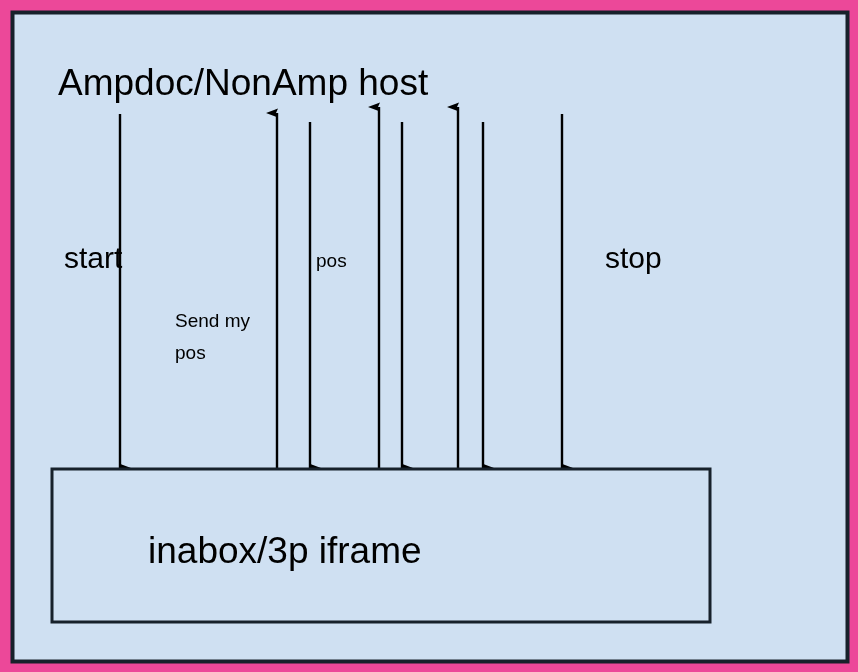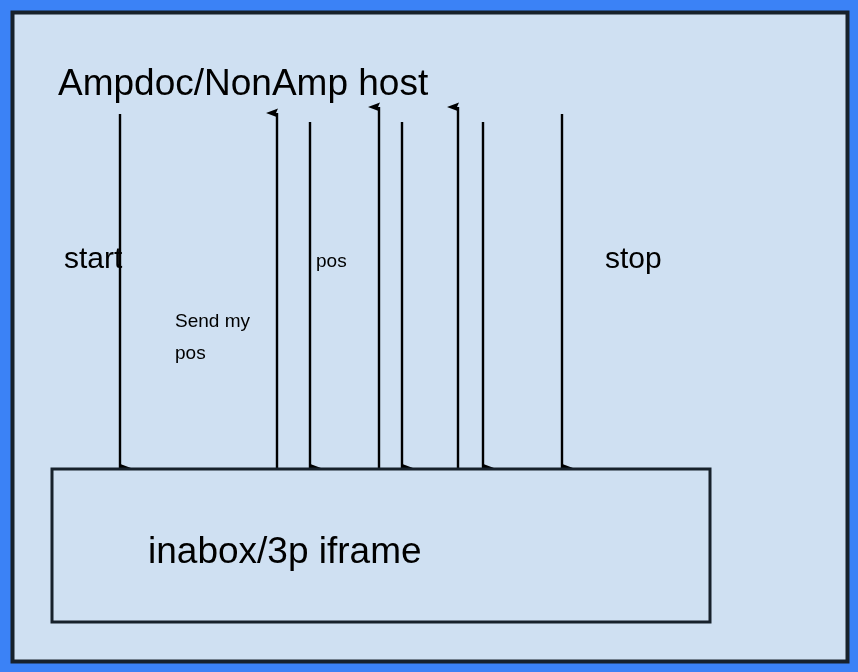--- a/index.html
+++ b/index.html
@@ -10,21 +10,21 @@
   body {
     width: 858px;
     height: 672px;
     overflow: hidden;
     font-family: "Liberation Sans", sans-serif;
   }
   #diagram-root {
     position: relative;
     width: 858px;
     height: 672px;
-    background: #3b82f6;
+    background: #ec4899;
   }
   #diagram-svg {
     position: absolute;
     left: 0;
     top: 0;
     width: 858px;
     height: 672px;
     display: block;
   }
   .dgm-text {

